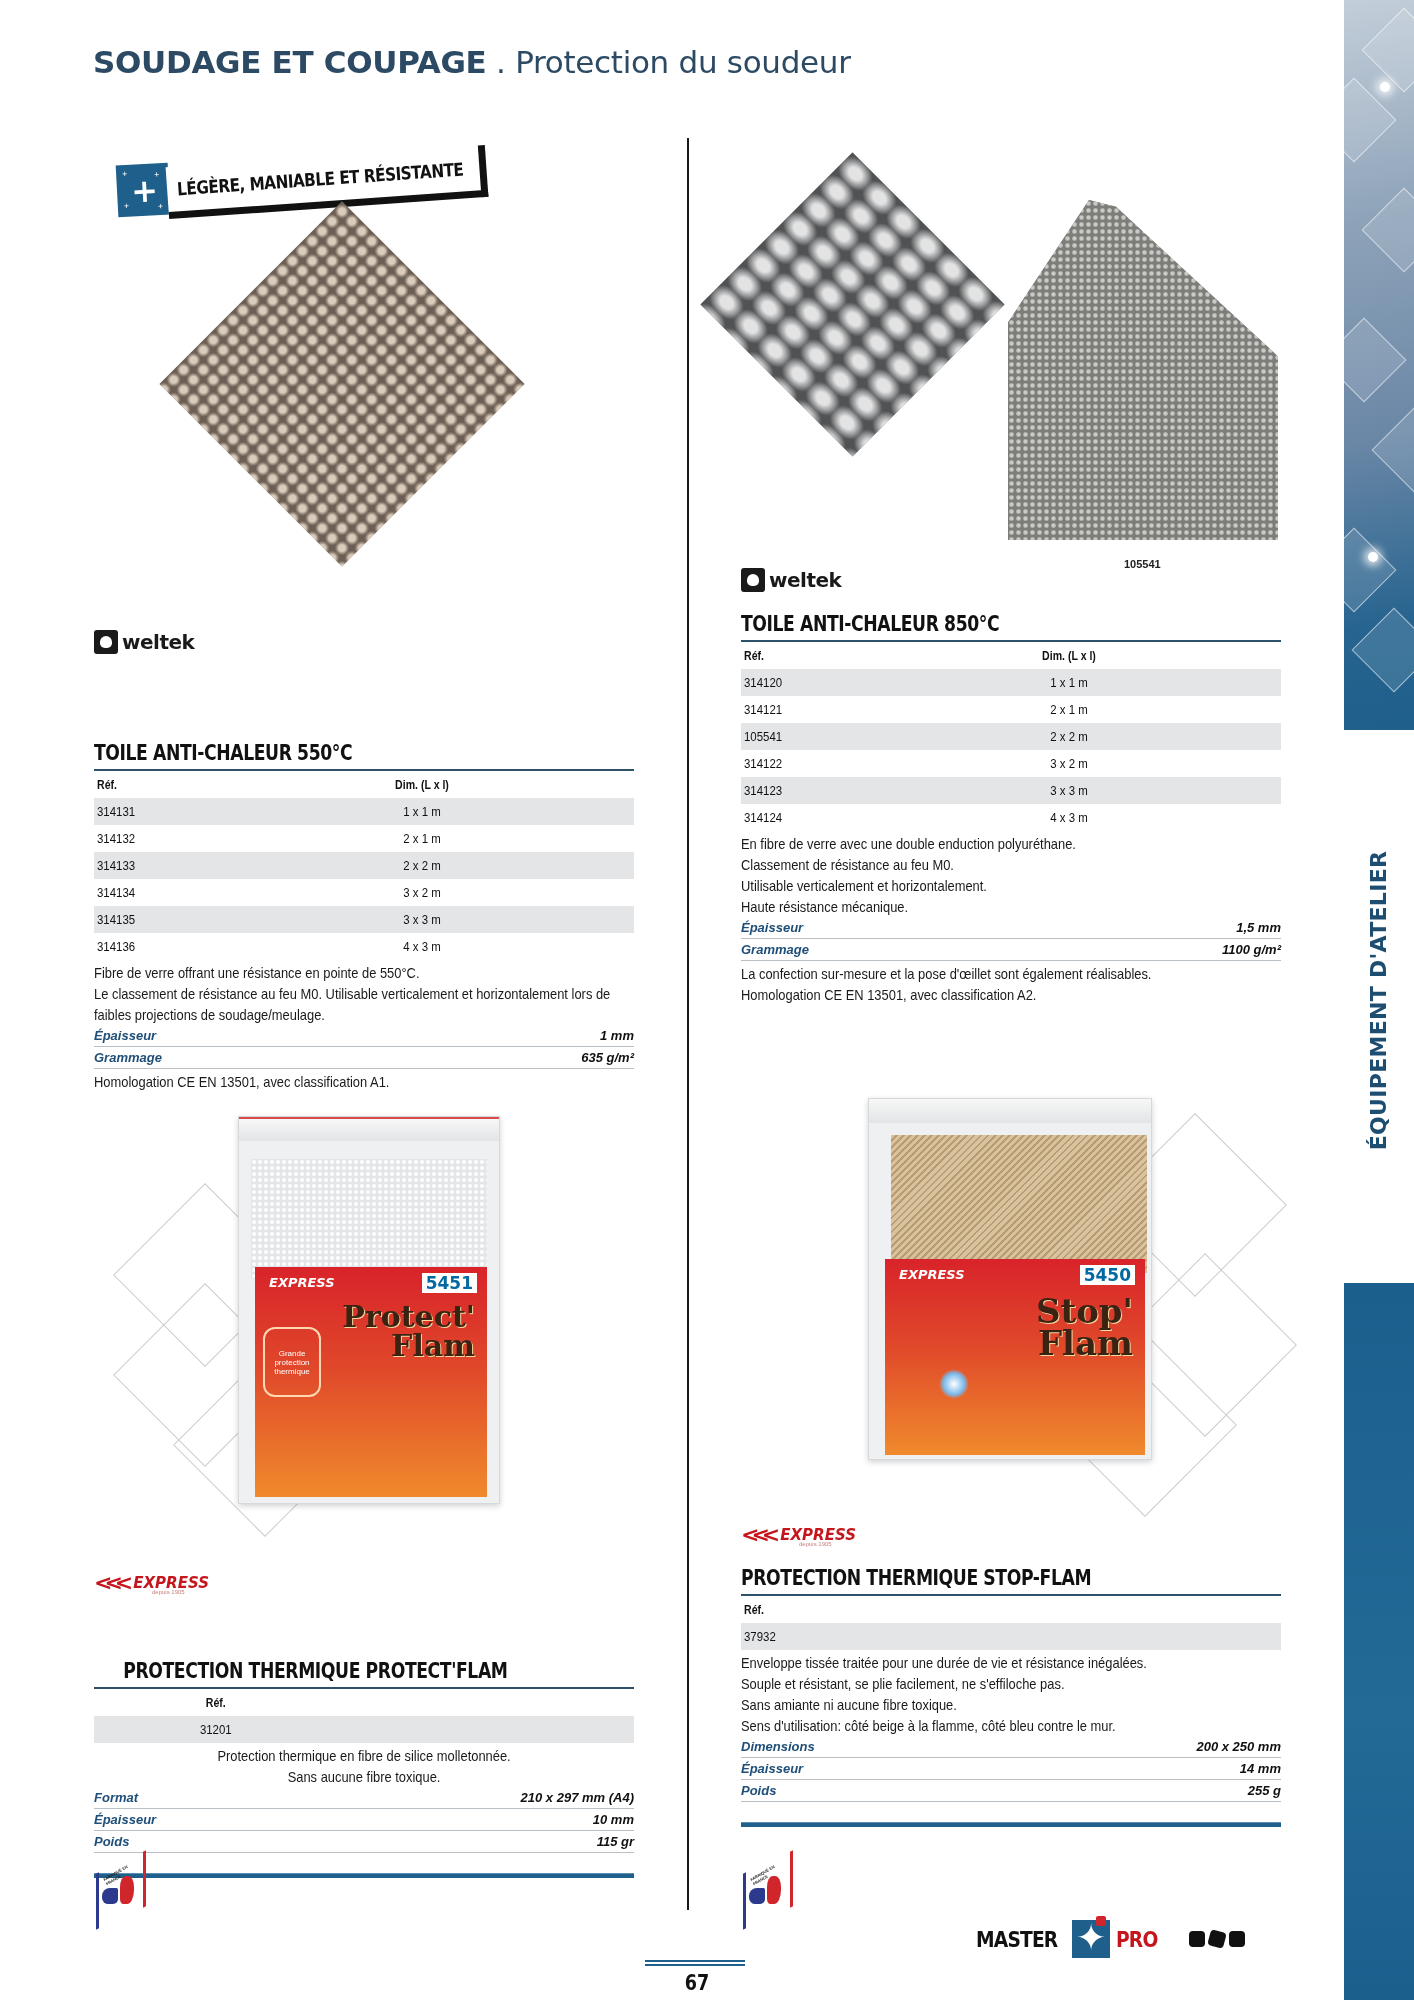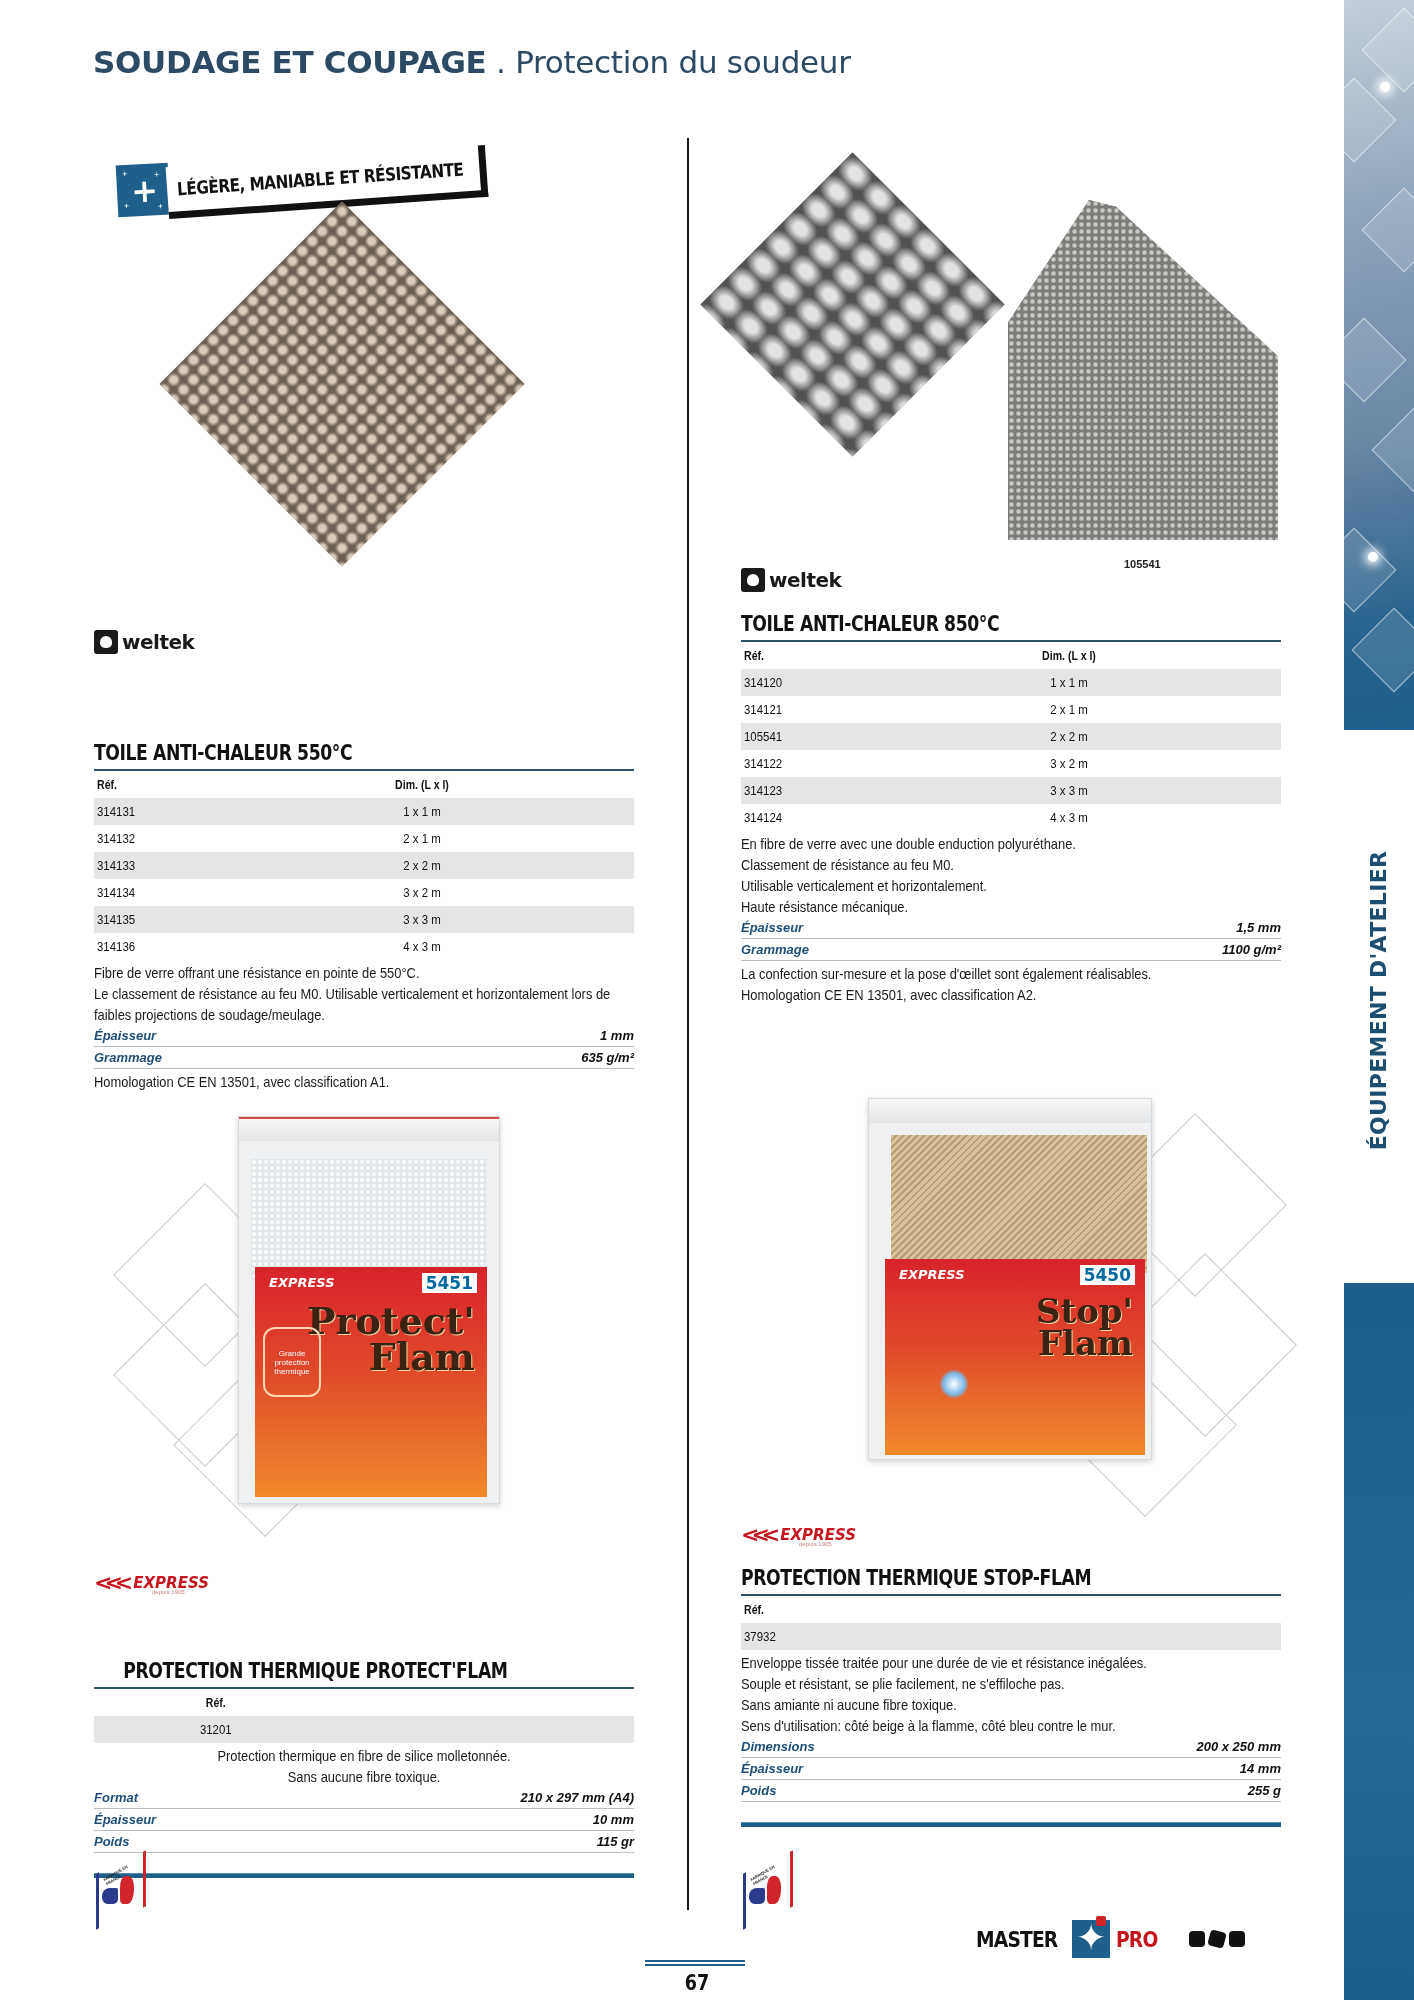--- a/index.html
+++ b/index.html
@@ -260,21 +260,21 @@
 <div class="deco-diamond" style="left:1130px;top:1140px;"></div>
 <div class="deco-diamond" style="left:1140px;top:1280px;"></div>
 <div class="deco-diamond" style="left:1080px;top:1360px;"></div>
 
 <div class="pack" style="left:238px;top:1116px;width:262px;height:388px;">
   <div class="topstrip"></div>
   <div class="content" style="left:12px;top:42px;width:236px;height:120px;background:#f3f4f5;background-image:radial-gradient(circle,#ffffff 0 30%,#e3e6e8 60%);background-size:6px 6px;"></div>
   <div class="label" style="left:16px;top:150px;width:232px;height:230px;">
     <span class="brand">EXPRESS</span>
     <span class="code">5451</span>
-    <div class="name" style="font-size:38px;">
+    <div class="name" style="font-size:30px;">
       <div>Protect'</div>
       <div>Flam</div>
     </div>
     <div style="position:absolute;left:8px;top:60px;width:58px;height:70px;border:2px solid #ffd7b0;border-radius:12px;color:#fff;font-size:8px;padding:20px 4px 0;text-align:center;">Grande protection thermique</div>
   </div>
 </div>
 
 <div class="pack" style="left:868px;top:1098px;width:284px;height:362px;">
   <div class="topstrip" style="border-top:none;"></div>
   <div class="content" style="left:22px;top:36px;width:256px;height:138px;background:#cdb48c;background-image:repeating-linear-gradient(135deg,#d9c39e 0 3px,#b89d74 3px 5px);"></div>

